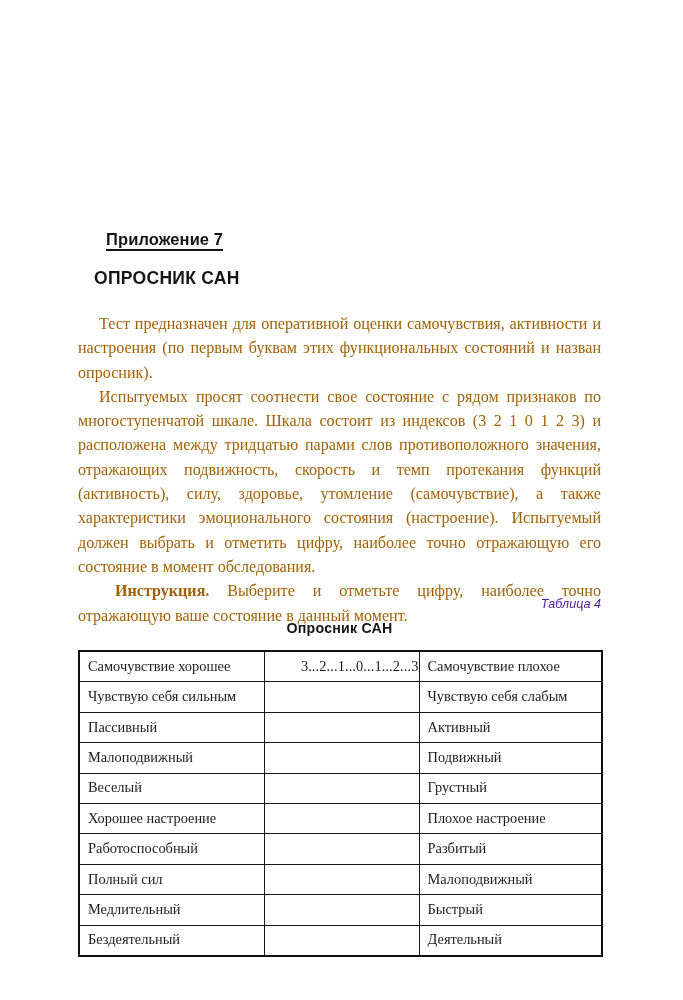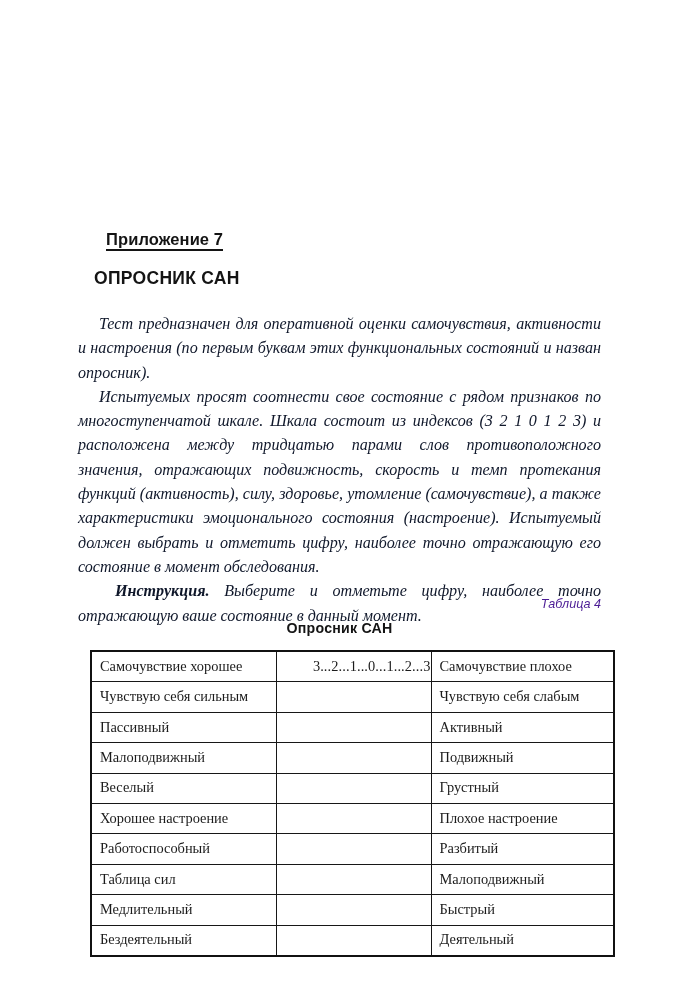--- a/index.html
+++ b/index.html
@@ -72,23 +72,22 @@
     left: 0;
     width: 523px;
   }
 
   p.para {
     margin: 0;
     font-size: 16.1px;
     line-height: 24.3px;
     text-align: justify;
     text-indent: 21px;
-    color: #0f172a;
+    color: #a16207;
     hyphens: manual;
-    font-style: italic;
   }
 
   p.para .lead {
     font-weight: bold;
     margin-left: 16px;
   }
 
   
   .table-number {
     position: absolute;
@@ -114,21 +113,20 @@
     letter-spacing: 0.2px;
     color: #141414;
   }
 
   
   .table-wrap {
     position: absolute;
     top: 650px;
     left: 0;
     width: 523px;
-    margin-left: 12px;
   }
 
   table.san {
     border-collapse: collapse;
     width: 523px;
     table-layout: fixed;
     border: 2px solid #111111;
     background: #ffffff;
   }
 
@@ -218,21 +216,21 @@
               <td>Хорошее настроение</td>
               <td class="scale"></td>
               <td>Плохое настроение</td>
             </tr>
             <tr>
               <td>Работоспособный</td>
               <td class="scale"></td>
               <td>Разбитый</td>
             </tr>
             <tr>
-              <td>Таблица сил</td>
+              <td>Полный сил</td>
               <td class="scale"></td>
               <td>Малоподвижный</td>
             </tr>
             <tr>
               <td>Медлительный</td>
               <td class="scale"></td>
               <td>Быстрый</td>
             </tr>
             <tr>
               <td>Бездеятельный</td>

